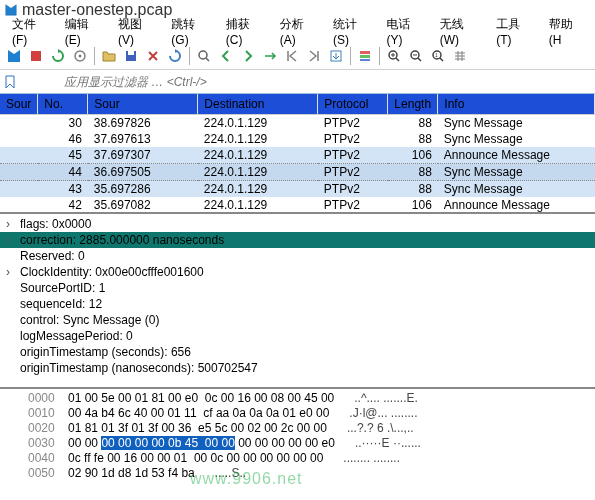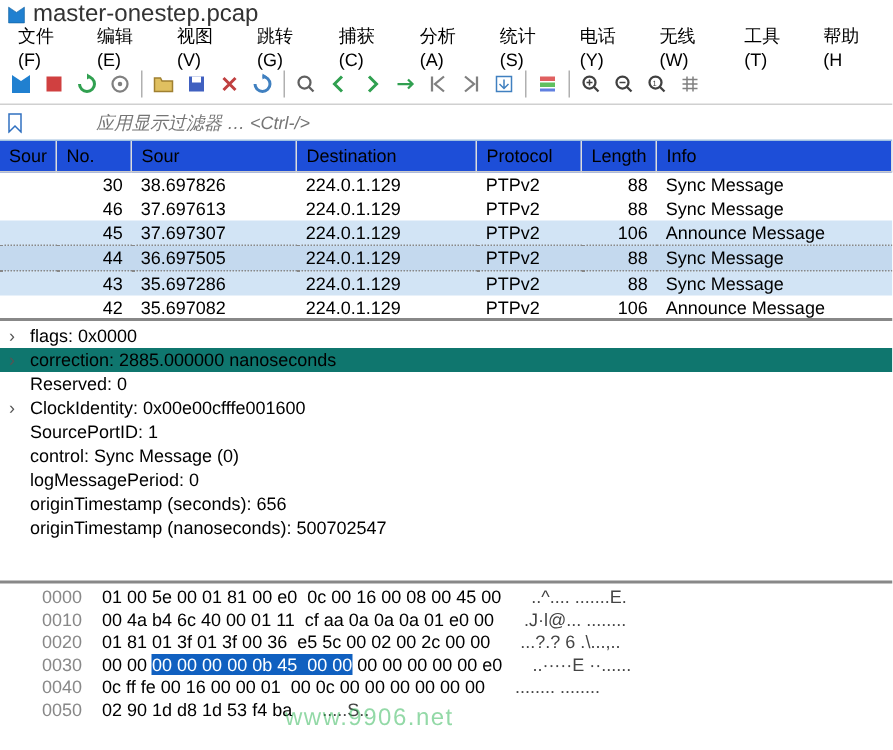--- a/index.html
+++ b/index.html
@@ -274,20 +274,21 @@
       </tbody>
   </table>
 </div>
 
 <div class="details" id="details">
     <div class="line exp">flags: 0x0000</div>
     <div class="line exp hl">correction: 2885.000000 nanoseconds</div>
     <div class="line">Reserved: 0</div>
     <div class="line exp">ClockIdentity: 0x00e00cfffe001600</div>
     <div class="line">SourcePortID: 1</div>
+    <div class="line">sequenceId: 12</div>
     <div class="line">control: Sync Message (0)</div>
     <div class="line">logMessagePeriod: 0</div>
     <div class="line">originTimestamp (seconds): 656</div>
     <div class="line">originTimestamp (nanoseconds): 500702547</div>
   </div>
 
 <div class="hex" id="hex">
     <div class="hl">
       <span class="off">0000</span>
       <span class="bytes">01 00 5e 00 01 81 00 e0  0c 00 16 00 08 00 45 00</span>

